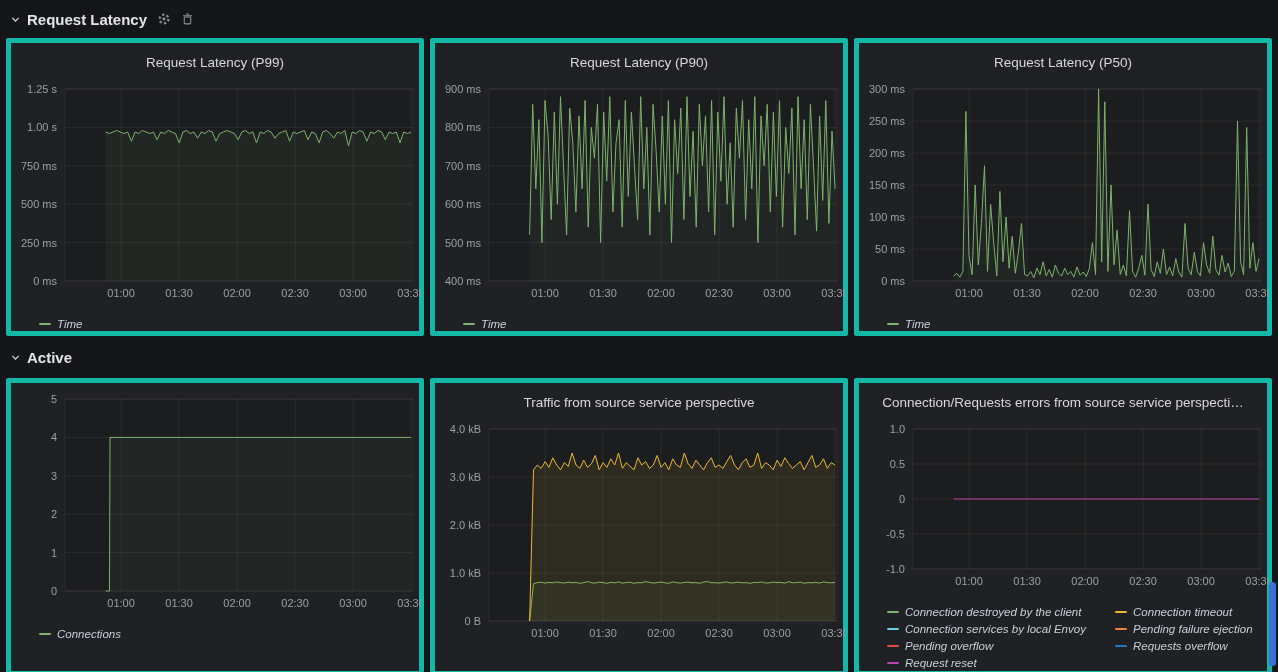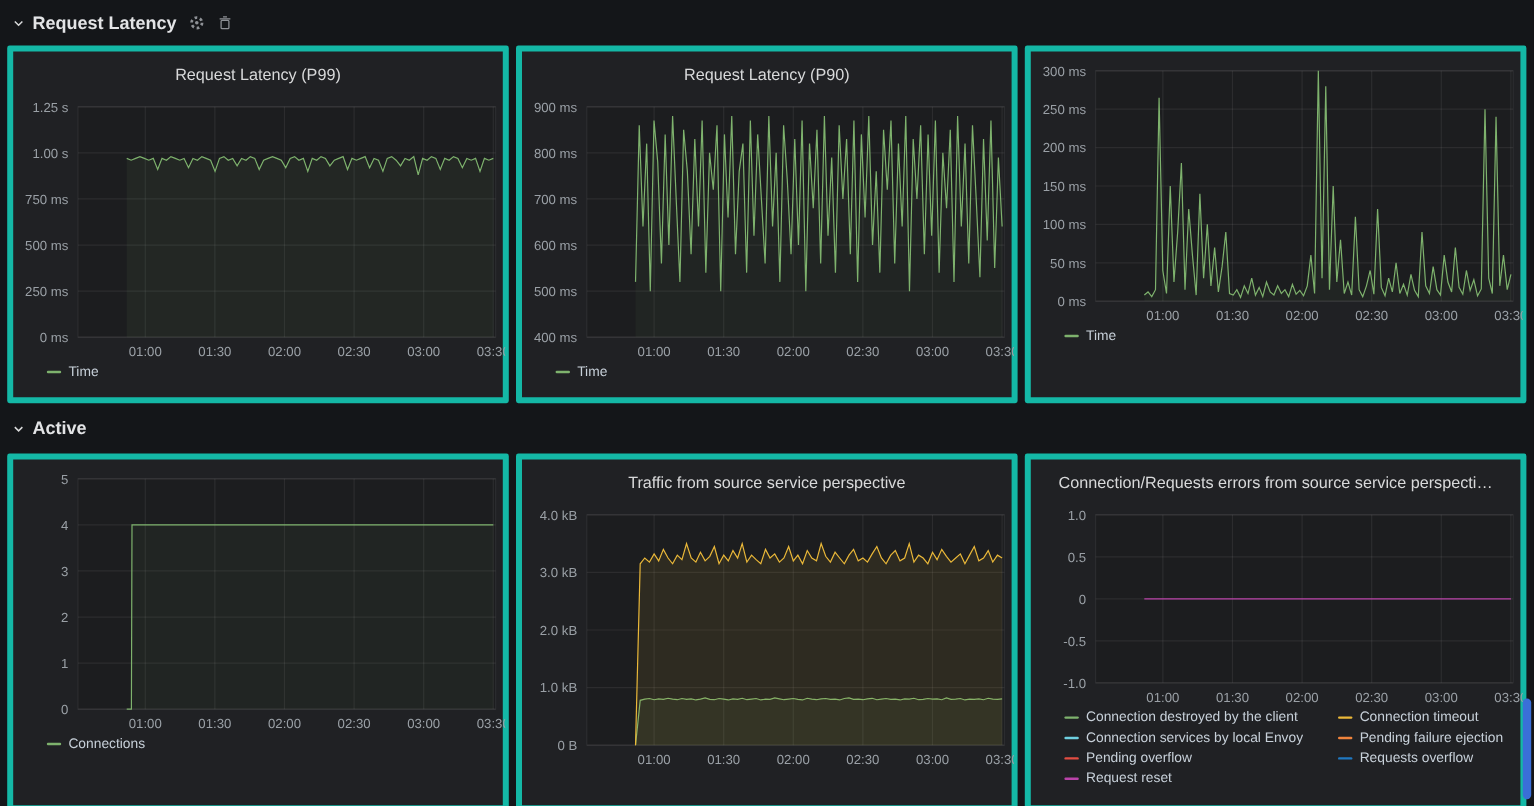--- a/index.html
+++ b/index.html
@@ -43,23 +43,23 @@
     padding:0 8px;
     cursor:pointer;
   }
   svg.chart { display:block; }
   svg.chart text {
     font-family:"Liberation Sans", sans-serif;
     font-size:11px;
     fill:#9aa0a6;
   }
   .legend {
-    margin-top:1px;
+    margin-top:15px;
     padding-left:20px;
-    display:flex; flex-wrap:wrap; gap:4px 16px;
+    display:flex; flex-wrap:wrap; gap:4px 16px;font-style:italic;
   }
   .legend.grid2 {
     display:grid;
     grid-template-columns:57% 43%;
     row-gap:5px;
   }
   .legend-item {
     display:flex; align-items:center; gap:6px;
     color:#c7d0d9; font-size:11.5px;
     white-space:nowrap;
@@ -189,20 +189,21 @@
           <path d="M86.6 153.9 L89.7 23.4 L92.8 107.8 L95.9 38.7 L98.9 161.6 L102.0 19.5 L105.1 54.1 L108.2 138.6 L111.3 31.0 L114.4 123.2 L117.5 15.7 L120.5 84.8 L123.6 153.9 L126.7 27.2 L129.8 61.8 L132.9 130.9 L136.0 34.9 L139.1 107.8 L142.1 19.5 L145.2 146.2 L148.3 46.4 L151.4 77.1 L154.5 23.4 L157.6 161.6 L160.7 31.0 L163.7 100.2 L166.8 15.7 L169.9 130.9 L173.0 61.8 L176.1 38.7 L179.2 146.2 L182.3 19.5 L185.3 115.5 L188.4 31.0 L191.5 84.8 L194.6 138.6 L197.7 15.7 L200.8 107.8 L203.8 46.4 L206.9 153.9 L210.0 23.4 L213.1 69.4 L216.2 130.9 L219.3 34.9 L222.4 123.2 L225.4 19.5 L228.5 161.6 L231.6 38.7 L234.7 92.5 L237.8 27.2 L240.9 138.6 L244.0 15.7 L247.0 115.5 L250.1 50.2 L253.2 146.2 L256.3 23.4 L259.4 84.8 L262.5 34.9 L265.6 130.9 L268.6 19.5 L271.7 153.9 L274.8 31.0 L277.9 100.2 L281.0 15.7 L284.1 123.2 L287.2 61.8 L290.2 146.2 L293.3 27.2 L296.4 77.1 L299.5 19.5 L302.6 138.6 L305.7 38.7 L308.8 107.8 L311.8 15.7 L314.9 161.6 L318.0 34.9 L321.1 84.8 L324.2 23.4 L327.3 130.9 L330.4 31.0 L333.4 115.5 L336.5 19.5 L339.6 146.2 L342.7 46.4 L345.8 92.5 L348.9 27.2 L352.0 153.9 L355.0 15.7 L358.1 107.8 L361.2 38.7 L364.3 138.6 L367.4 23.4 L370.5 84.8 L373.6 150.1 L376.6 34.9 L379.7 119.4 L382.8 19.5 L385.9 142.4 L389.0 50.2 L392.1 107.8 " fill="none" stroke="#7EB26D" stroke-width="1"></path>
         </svg>
       <div class="legend">
           <span class="legend-item">
             <span class="legend-dash" style="background: rgb(126, 178, 109);"></span>
             <span>Time</span>
           </span>
         </div>
     </div>
     <div class="panel">
+      <div class="panel-title">Request Latency (P50)</div>
       <svg class="chart" width="402" height="222">
           <rect x="46" y="8" width="348" height="192" fill="rgba(0,0,0,0.12)"></rect>
           <line x1="46" x2="394" y1="200" y2="200" stroke="rgba(255,255,255,0.07)"></line>
           <text x="38" y="204" text-anchor="end">0 ms</text>
           <line x1="46" x2="394" y1="168" y2="168" stroke="rgba(255,255,255,0.07)"></line>
           <text x="38" y="172" text-anchor="end">50 ms</text>
           <line x1="46" x2="394" y1="136" y2="136" stroke="rgba(255,255,255,0.07)"></line>
           <text x="38" y="140" text-anchor="end">100 ms</text>
           <line x1="46" x2="394" y1="104" y2="104" stroke="rgba(255,255,255,0.07)"></line>
           <text x="38" y="108" text-anchor="end">150 ms</text>

